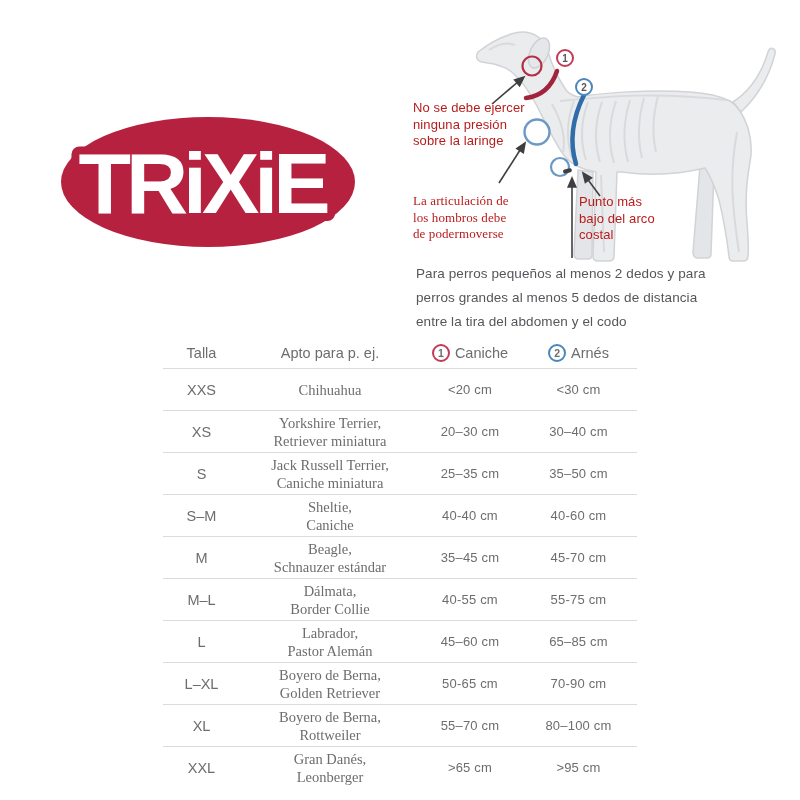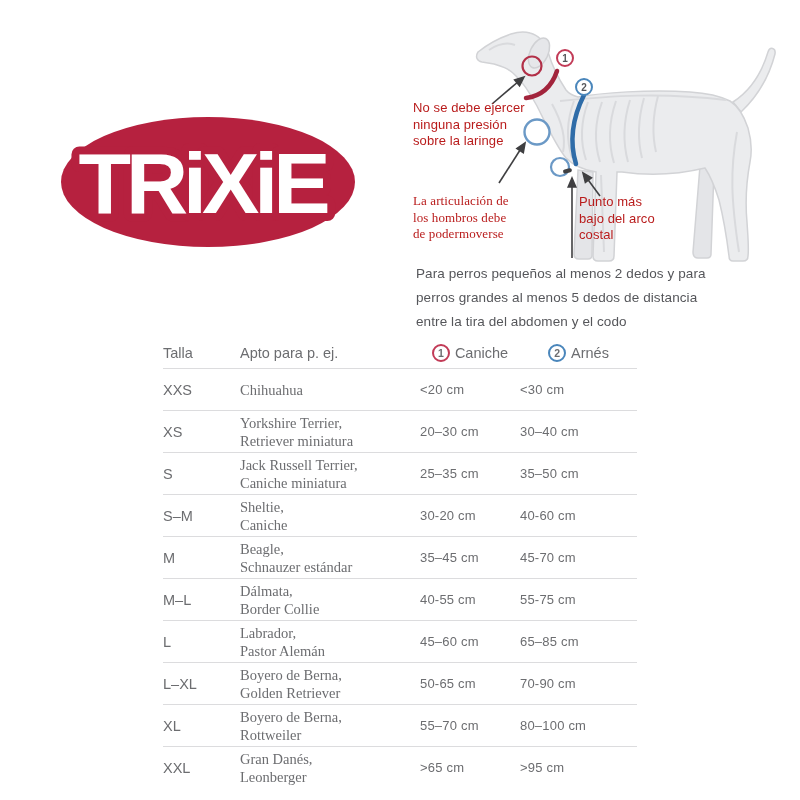--- a/index.html
+++ b/index.html
@@ -18,21 +18,21 @@
   .ann-larynx{left:413px;top:100px;}
   .ann-shoulder{left:413px;top:193px;font-family:Liberation Serif, serif;}
   .note{position:absolute;left:416px;top:262px;width:330px;font-size:13.5px;line-height:24px;
         color:#55565a;white-space:pre-line;letter-spacing:.1px;}
 
   
   .size-table{position:absolute;left:163px;top:338px;width:474px;color:#6c6d70;}
   .t-row{display:grid;grid-template-columns:77px 180px 100px 117px;align-items:center;}
   .t-head{height:30px;font-size:14.5px;}
   .t-body{height:41px;border-top:1px solid #dcdcde;font-size:14.5px;}
-  .t-cell{text-align:left;}
+  .t-cell{text-align:center;}
   .breeds{white-space:pre-line;line-height:18px;font-family:Liberation Serif, serif;}
   .cm{font-size:13px;letter-spacing:.2px;}
   .hdr-flex{display:flex;align-items:center;justify-content:center;gap:5px;}
   .badge{display:inline-flex;align-items:center;justify-content:center;width:14px;height:14px;
          border-radius:50%;font-size:10.5px;font-weight:bold;color:#6c6d70;flex:0 0 auto;}
   .badge-collar{border:2px solid #c23b57;}
   .badge-harness{border:2px solid #4a86bb;}
 </style>
 </head>
 <body>
@@ -160,21 +160,21 @@
       <div class="t-cell">S</div>
       <div class="t-cell breeds">Jack Russell Terrier,
 Caniche miniatura</div>
       <div class="t-cell cm">25–35 cm</div>
       <div class="t-cell cm">35–50 cm</div>
     </div>
     <div class="t-row t-body">
       <div class="t-cell">S–M</div>
       <div class="t-cell breeds">Sheltie,
 Caniche</div>
-      <div class="t-cell cm">30-20 cm</div>
+      <div class="t-cell cm">40-40 cm</div>
       <div class="t-cell cm">40-60 cm</div>
     </div>
     <div class="t-row t-body">
       <div class="t-cell">M</div>
       <div class="t-cell breeds">Beagle,
 Schnauzer estándar</div>
       <div class="t-cell cm">35–45 cm</div>
       <div class="t-cell cm">45-70 cm</div>
     </div>
     <div class="t-row t-body">

